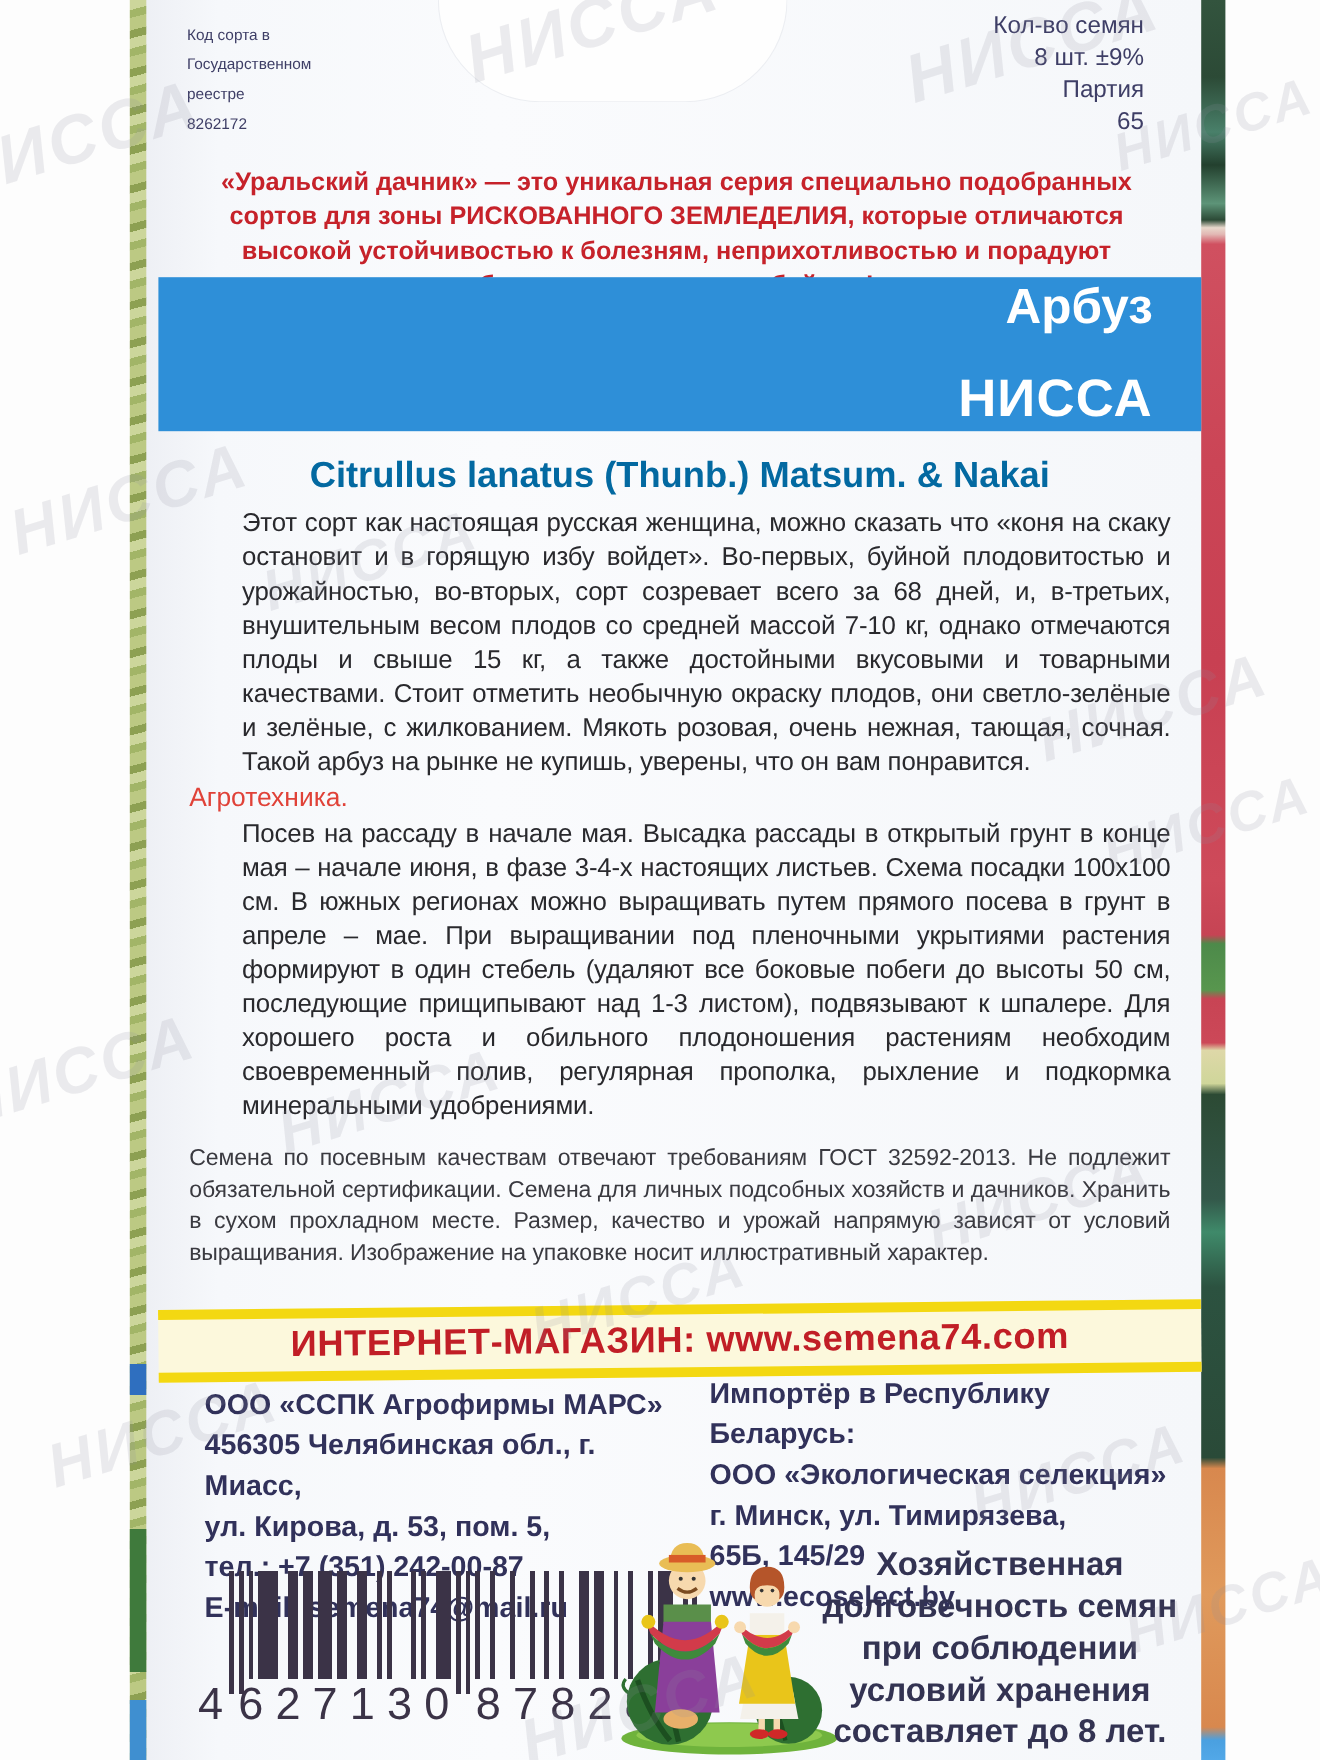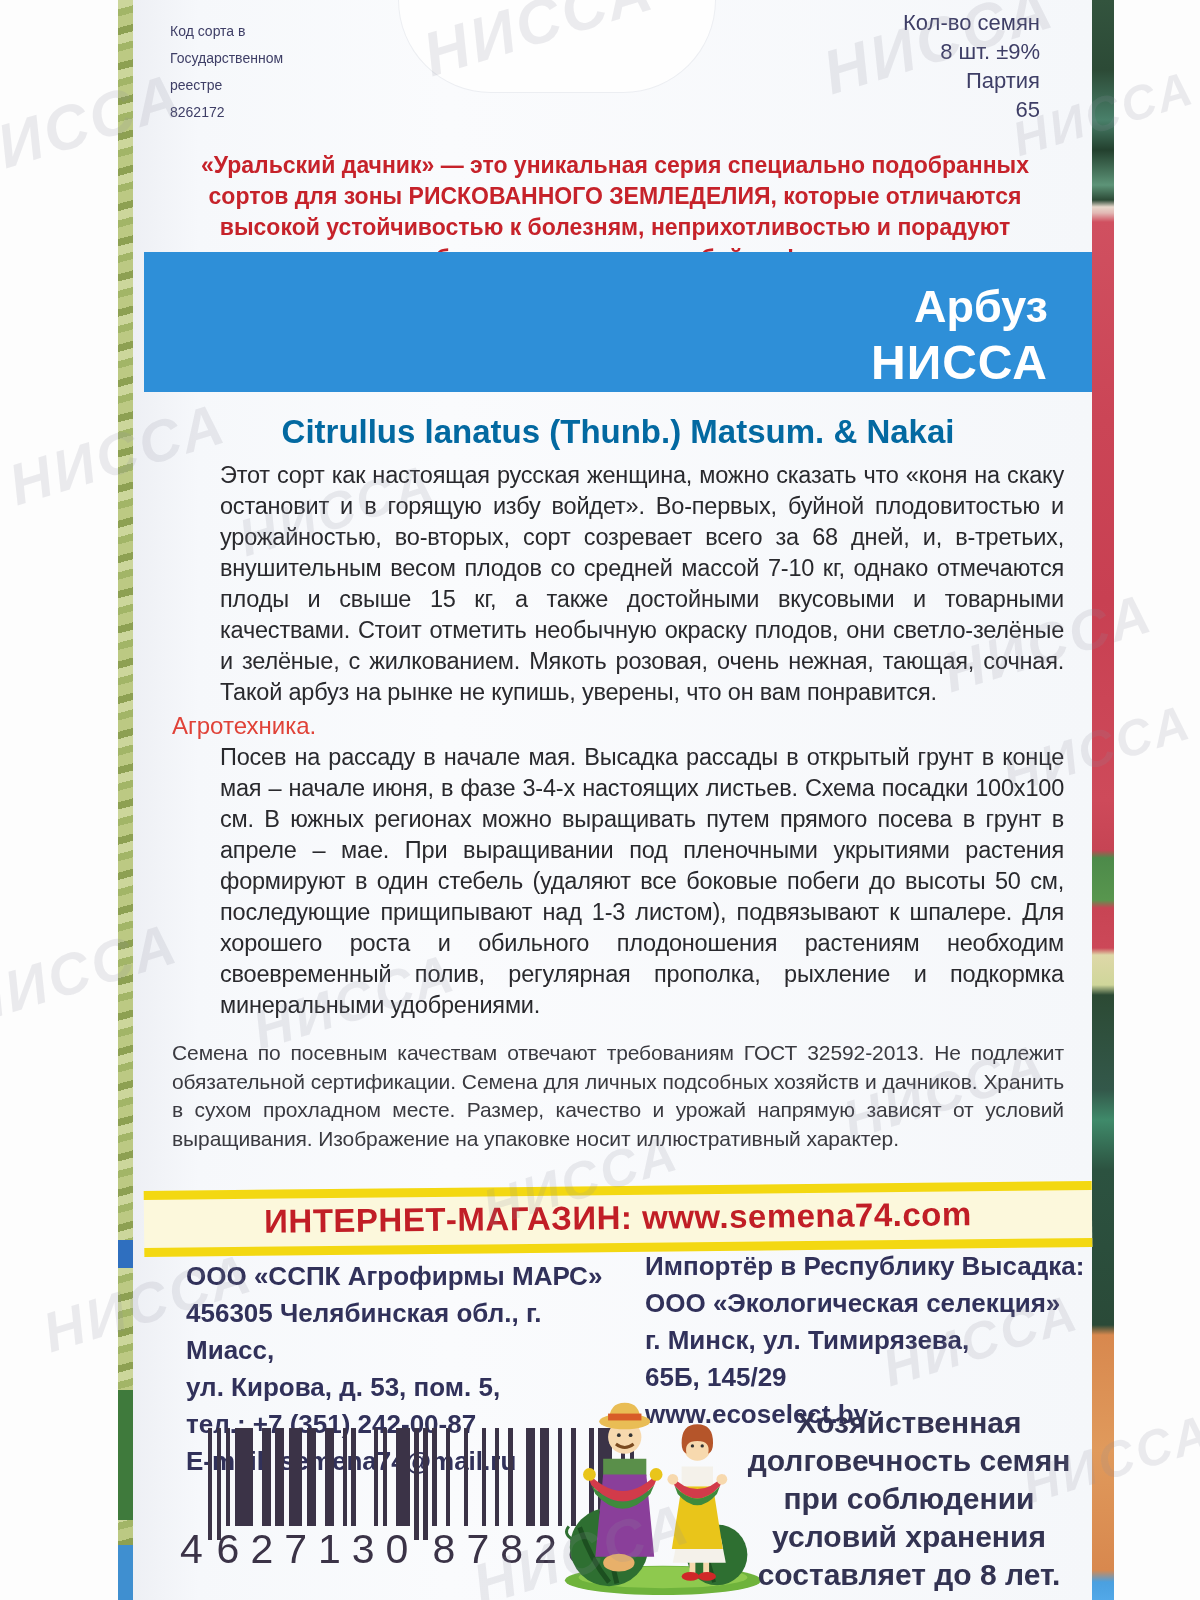--- a/index.html
+++ b/index.html
@@ -50,21 +50,21 @@
   .meta-right{position:absolute;right:160px;top:8px;width:260px;text-align:right;font-size:22px;line-height:29px;}
   
   .intro{
     position:absolute;left:168px;top:150px;width:894px;
     color:#c6222a;font-weight:bold;font-size:23px;line-height:31px;text-align:center;
   }
   
   .banner{
     position:absolute;left:144px;top:252px;width:948px;height:140px;
     background:#2e8fd8;
-    display:flex;flex-direction:column;justify-content:flex-end;align-items:flex-end;
+    display:flex;flex-direction:column;justify-content:space-between;align-items:flex-end;
     padding-right:44px;box-sizing:border-box;
   }
   .banner .culture{color:#fff;font-weight:bold;font-size:45px;line-height:54px;}
   .banner .variety{color:#fff;font-weight:bold;font-size:48px;line-height:58px;letter-spacing:1px;}
   
   .main-col{position:absolute;left:172px;top:412px;width:892px;}
   .latin{color:#0369a1;font-weight:bold;font-size:33px;line-height:40px;text-align:center;margin-bottom:8px;}
   .desc, .agro-text{
     color:#29292d;font-size:23.5px;line-height:31px;text-align:justify;letter-spacing:-0.2px;margin-left:48px;
   }
@@ -146,21 +146,21 @@
 
 <div class="contact producer">
   <span>ООО «ССПК Агрофирмы МАРС»</span>
   <span>456305 Челябинская обл., г. Миасс,</span>
   <span>ул. Кирова, д. 53, пом. 5,</span>
   <span>тел.: +7 (351) 242-00-87</span>
   <span>E-mail: semena74@mail.ru</span>
 </div>
 
 <div class="contact importer">
-  <span>Импортёр в Республику Высадка:</span>
+  <span>Импортёр в Республику Беларусь:</span>
   <span>ООО «Экологическая селекция»</span>
   <span>г. Минск, ул. Тимирязева,</span>
   <span>65Б, 145/29</span>
   <span>www.ecoselect.by</span>
 </div>
 
 <div class="barcode">
   <svg id="barcode-svg" viewBox="0 0 95 114" preserveAspectRatio="none" shape-rendering="crispEdges" fill="#3b3347">
       <rect x="0" y="0" width="1" height="114"></rect>
       <rect x="2" y="0" width="1" height="114"></rect>

